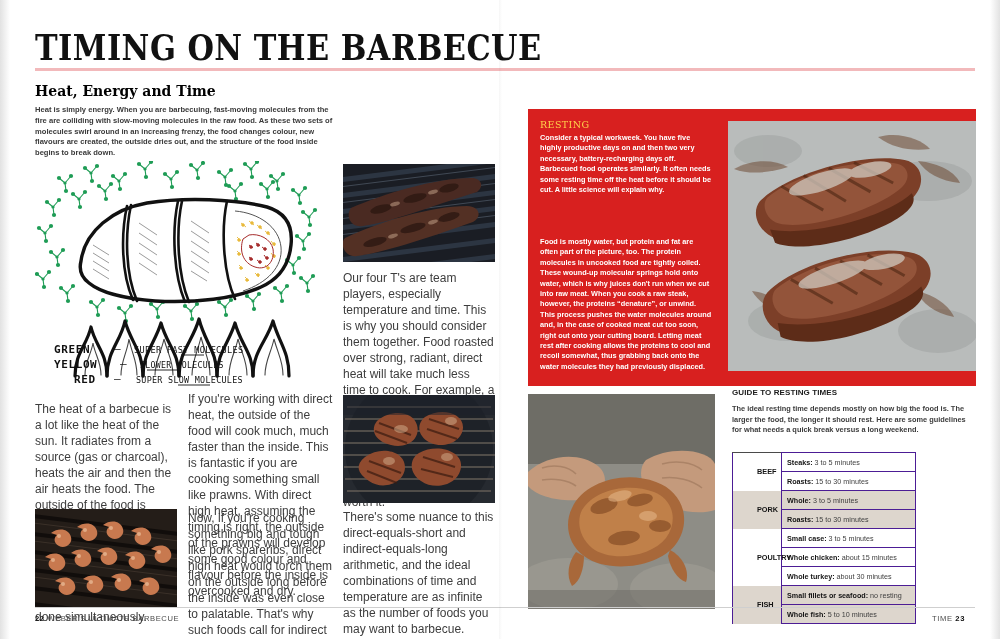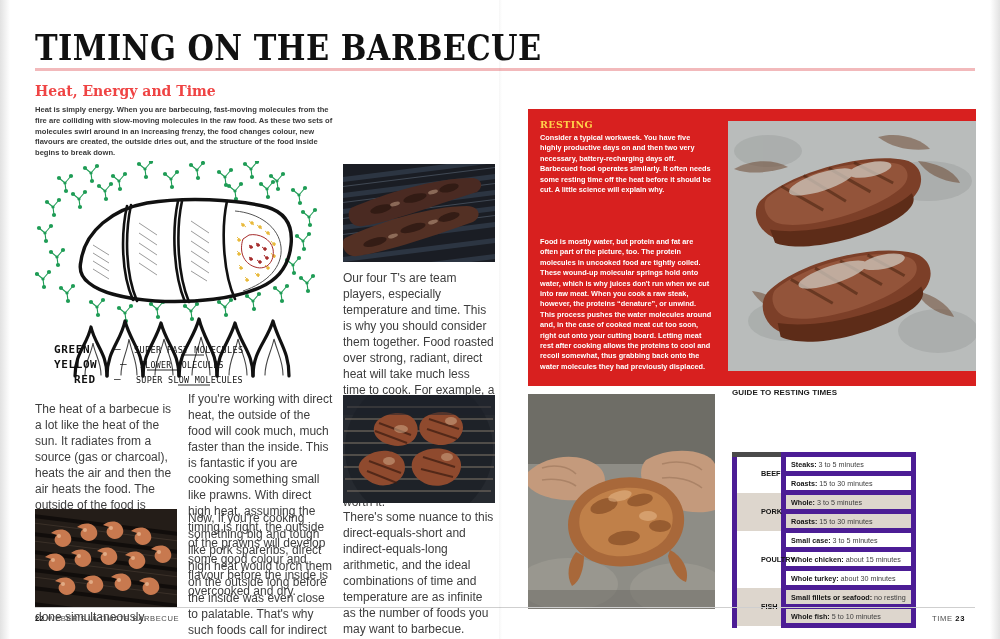--- a/index.html
+++ b/index.html
@@ -40,21 +40,21 @@
     transform-origin: left top;
     white-space: nowrap;
   }
   .rule-top {
     position: absolute; left: 25px; top: 62px; width: 940px; height: 3px;
     background: #f2b9bb;
   }
   .subhead {
     position: absolute; left: 25px; top: 76px;
     font-family: "DejaVu Serif", serif;
-    font-weight: 700; font-size: 14px; color: #ef4444;
+    font-weight: 700; font-size: 14px; color: #000000;
     transform: scaleY(1.06); transform-origin: left top;
   }
 
   
   .bodytext {
     font-size: 12px; line-height: 16px; color: #3d3d3d;
     font-family: "Liberation Sans", sans-serif;
     text-align: left;
   }
   .intro {
@@ -87,21 +87,21 @@
   .photo-chicken   { left: 518px; top: 388px; width: 187px; height: 215px; }
 
   
   .resting-panel {
     position: absolute; left: 518px; top: 103px; width: 448px; height: 277px;
     background: #d8201f;
   }
   .resting-title {
     position: absolute; left: 12px; top: 10px;
     font-family: "DejaVu Serif", serif;
-    font-weight: 700; font-size: 9.5px; letter-spacing: 0.4px;
+    font-weight: 400; font-size: 9.5px; letter-spacing: 0.4px;
     color: #ffd24a;
   }
   .resting-body {
     position: absolute; left: 12px; width: 172px;
     font-size: 7.3px; line-height: 10.4px; color: #ffffff; font-weight: 600;
   }
   .resting-p1 { top: 24px; }
   .resting-p2 { top: 128px; }
 
   
@@ -112,21 +112,21 @@
   .guide-body {
     position: absolute; left: 722px; top: 398px; width: 240px;
     font-size: 7.4px; line-height: 10.6px; color: #3d3d3d; font-weight: 600;
   }
   .rest-table {
     position: absolute; left: 722px; top: 446px; width: 184px;
     border-collapse: collapse;
     table-layout: fixed;
   }
   .rest-table td {
-    border: 5px solid #4c1d95;
+    border: 1px solid #4c1d95;
     height: 19px;
     padding: 0 5px;
     font-size: 7.2px;
     color: #3d3d3d;
     vertical-align: middle;
     background: #ffffff;
   }
   .rest-table td.cat {
     width: 49px;
     font-weight: 700; color: #141414; font-size: 7.3px;
@@ -544,20 +544,21 @@
           <path d="M142 150 C154 156, 162 170, 158 182 C150 180, 142 168, 140 156z" fill="#a8683a"></path>
           <path d="M48 152 C40 162, 38 176, 44 186 C52 182, 56 168, 56 156z" fill="#a8683a"></path>
         </g>
         <g fill="#6b6a63" opacity="0.5">
           <rect x="0" y="196" width="187" height="19"></rect>
         </g>
       </svg>
     </div>
 
     <div class="guide-title">GUIDE TO RESTING TIMES</div>
+    <div class="guide-body">The ideal resting time depends mostly on how big the food is. The larger the food, the longer it should rest. Here are some guidelines for what needs a quick break versus a long weekend.</div>
 
     <table class="rest-table">
       <tbody>
           <tr class="group-start">
             <td class="cat" rowspan="2">BEEF</td>
             <td><span class="lbl">Steaks: </span><span>3 to 5 minutes</span></td>
           </tr>
           <tr class="group-end">
             <td><span class="lbl">Roasts: </span><span>15 to 30 minutes</span></td>
           </tr>

